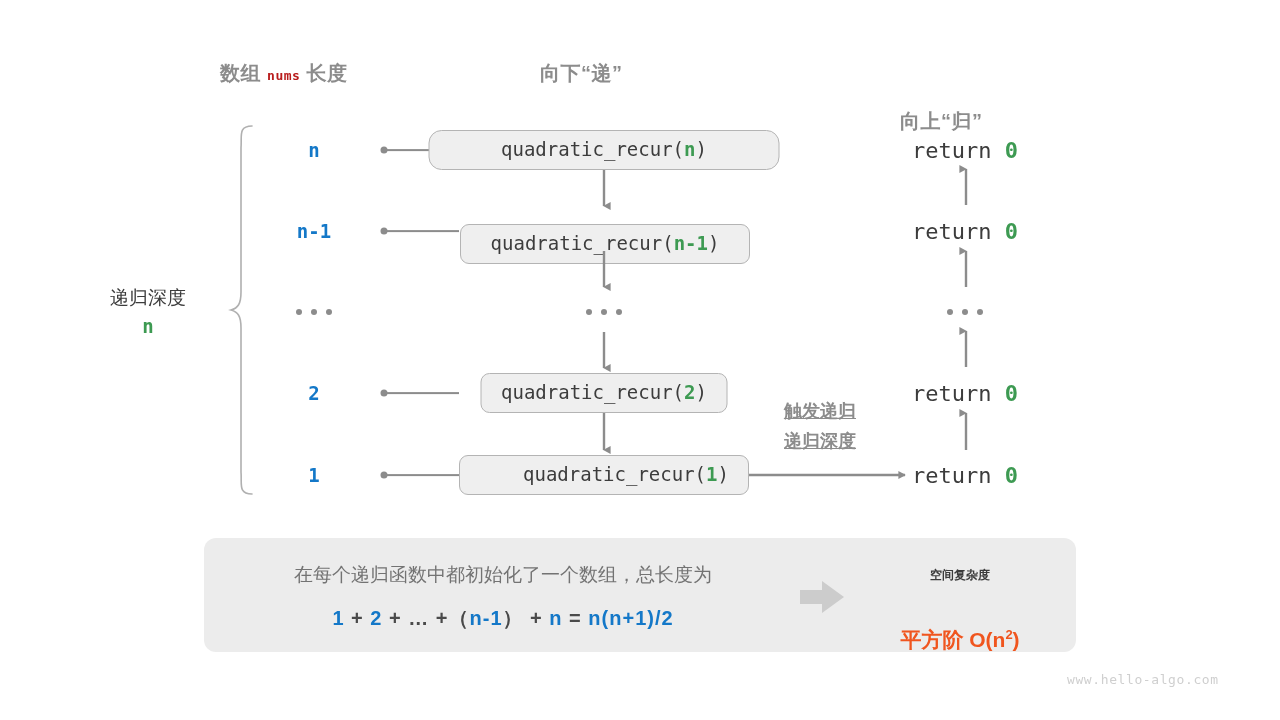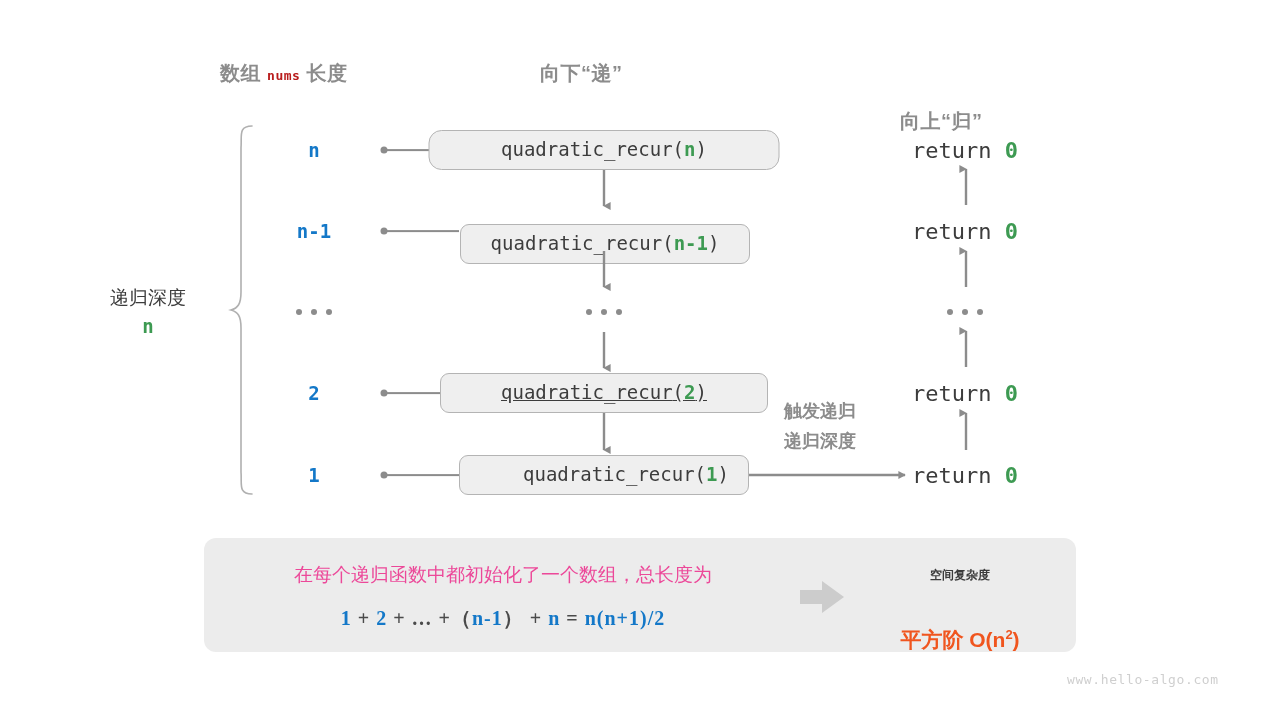--- a/index.html
+++ b/index.html
@@ -113,36 +113,37 @@
 
   
   .trigger-note {
     font-size: 18px;
     font-weight: bold;
     color: #8c8c8c;
     line-height: 1.65;
     white-space: nowrap;
     text-align: center;
     transform: translateX(-50%);
+    text-decoration: underline;
   }
 
   
   .summary {
     box-sizing: border-box;
     background: #ececec;
     border-radius: 12px;
   }
   .summary-text {
     font-size: 19px;
-    color: #ec4899;
+    color: #737373;
     white-space: nowrap;
     transform: translate(-50%, -50%);
   }
   .formula {
-    font-family: Liberation Serif, serif;
+    font-family: Liberation Sans, sans-serif;
     font-size: 20px;
     font-weight: bold;
     color: #3c3c3c;
     white-space: nowrap;
     transform: translate(-50%, -50%);
     letter-spacing: 1px;
   }
   .formula .b { color: #1478c8; }
   .formula .op { color: #4a4a4a; font-weight: bold; }
   .result-title {
@@ -234,21 +235,21 @@
   </div>
 <div class="abs dots" style="left:965px; top:312px;">
     <i></i>
     <i></i>
     <i></i>
   </div>
 
 <div class="abs len-label" style="left:314px; top:393px;">2</div>
 <div class="abs lead-dot" style="left:384px; top:393px;"></div>
 <div class="abs lead-line" style="left:384px; top:393px; width:75px;"></div>
-<div class="abs call-box" style="left:604px; top:393px; width:328px;text-decoration:underline;">
+<div class="abs call-box" style="left:604px; top:393px; width:247px;">
   <span>quadratic_recur</span><span>(</span><span class="arg">2</span><span>)</span>
 </div>
 <div class="abs ret-label" style="left:965px; top:393px;">
   <span>return</span>
   <span class="val">0</span>
 </div>
 
 <div class="abs len-label" style="left:314px; top:475px;">1</div>
 <div class="abs lead-dot" style="left:384px; top:475px;"></div>
 <div class="abs lead-line" style="left:384px; top:475px; width:75px;"></div>

